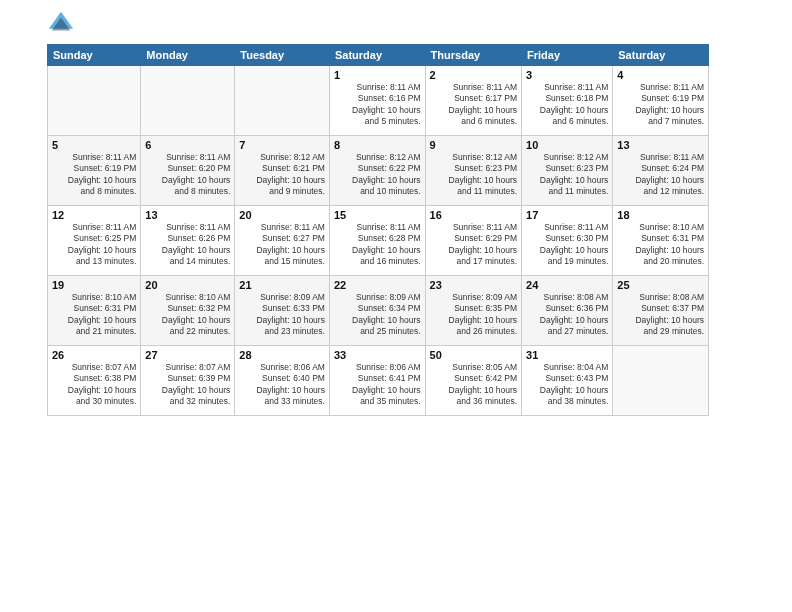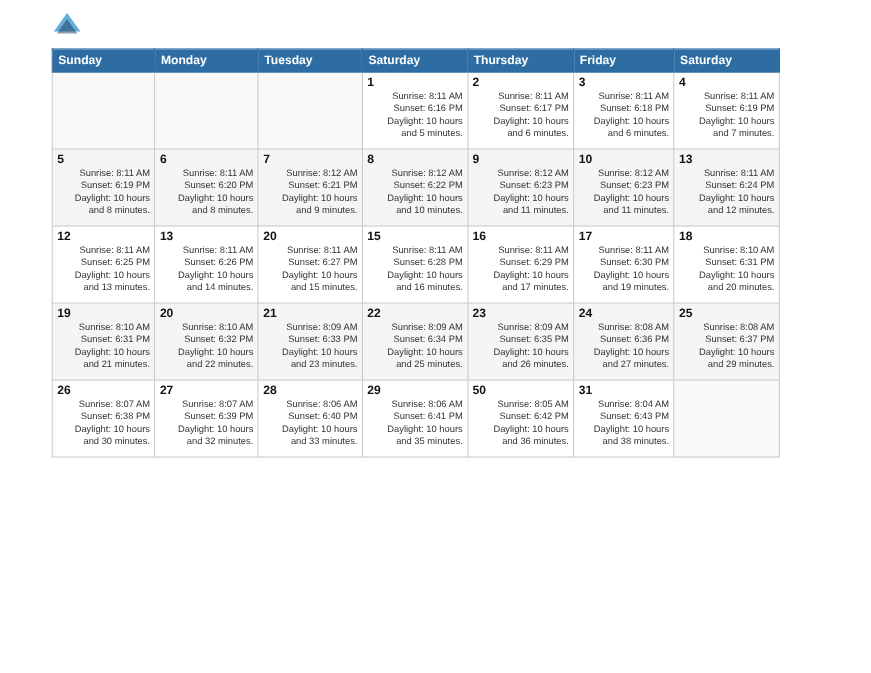--- a/index.html
+++ b/index.html
@@ -332,21 +332,21 @@
 and 32 minutes.</div>
           </td>
           <td>
             <span class="day-num">28</span>
             <div class="day-info" style="white-space: pre-line;">Sunrise: 8:06 AM
 Sunset: 6:40 PM
 Daylight: 10 hours
 and 33 minutes.</div>
           </td>
           <td>
-            <span class="day-num">29</span>
+            <span class="day-num">33</span>
             <div class="day-info" style="white-space: pre-line;">Sunrise: 8:06 AM
 Sunset: 6:41 PM
 Daylight: 10 hours
 and 35 minutes.</div>
           </td>
           <td>
             <span class="day-num">50</span>
             <div class="day-info" style="white-space: pre-line;">Sunrise: 8:05 AM
 Sunset: 6:42 PM
 Daylight: 10 hours

